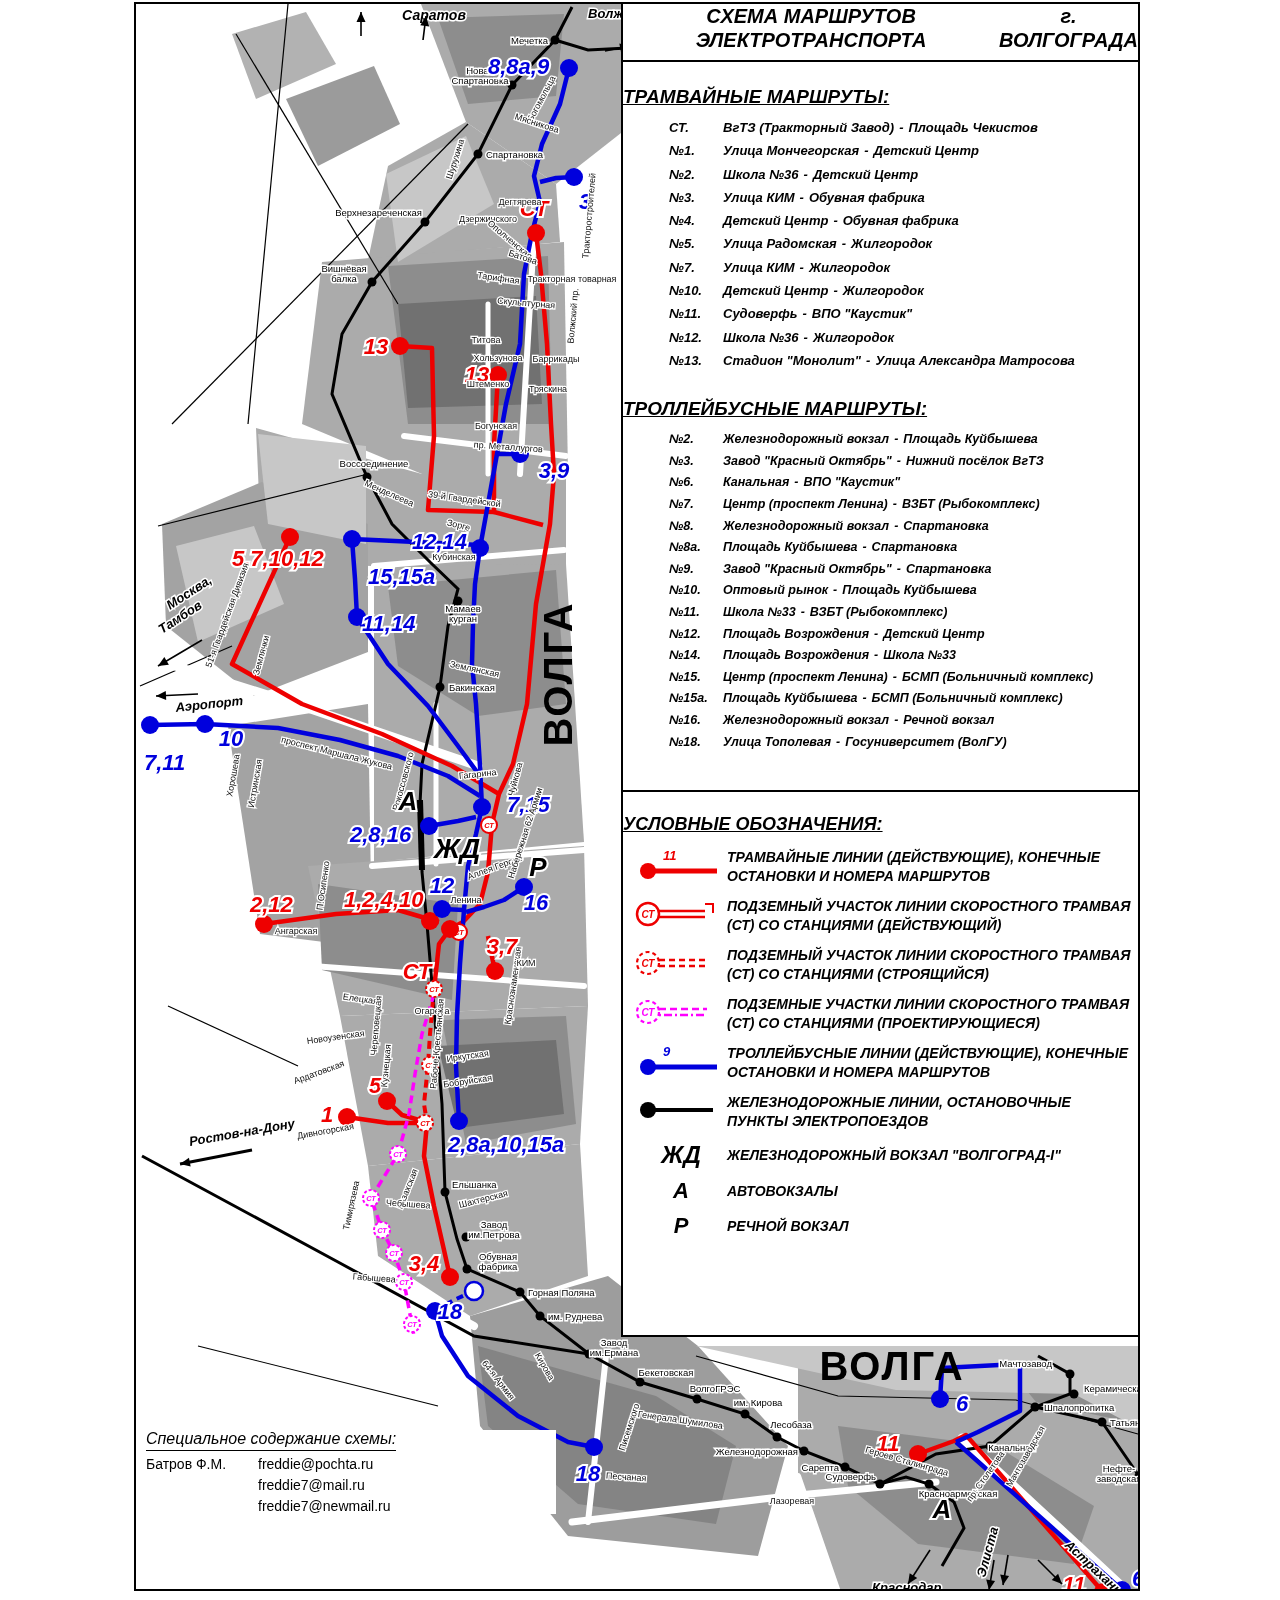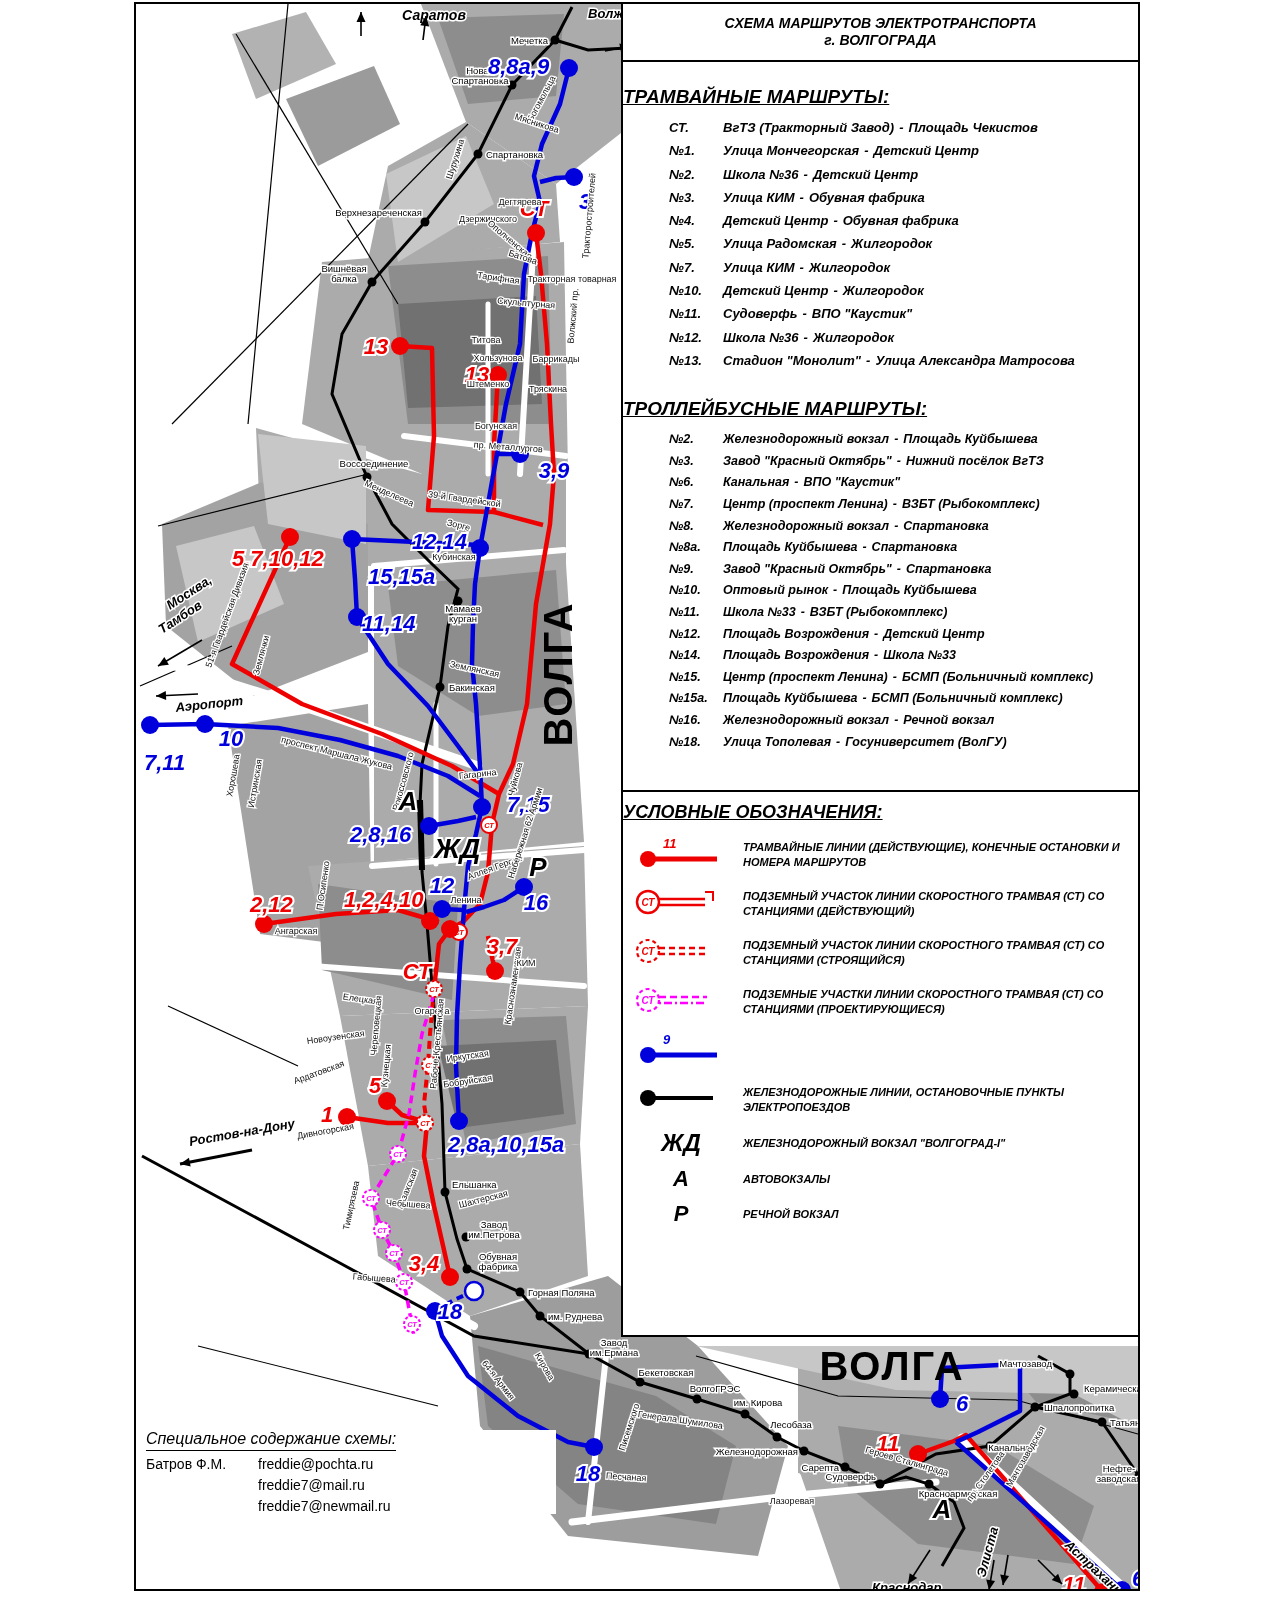--- a/index.html
+++ b/index.html
@@ -1,39 +1,39 @@
 <!DOCTYPE html>
 <html><head>
 <meta charset="utf-8">
 <style>
   html,body{margin:0;padding:0;background:#fff;}
   #page{position:relative;width:1280px;height:1600px;background:#fff;overflow:hidden;
         font-family:"Liberation Sans",sans-serif;}
   .panel{position:absolute;background:#fff;border:2px solid #000;box-sizing:border-box;z-index:5;}
-  #title-box{left:621px;top:2px;width:519px;height:60px;display:flex;flex-direction:column;
-             justify-content:center;text-align:center;font-weight:bold;font-style:italic;
-             font-size:14px;line-height:1.22;}
+  #title-box{left:621px;top:2px;width:519px;height:60px;display:flex;flex-direction:row;
+             text-align:center;font-weight:bold;font-style:italic;
+             font-size:20px;line-height:1.22;}
   #routes-box{left:621px;top:60px;width:519px;height:732px;padding-top:24px;}
-  #legend-box{left:621px;top:790px;width:519px;height:547px;padding-top:10px;}
+  #legend-box{left:621px;top:790px;width:519px;height:547px;padding-top:22px;}
   .sec-head{font-weight:bold;font-style:italic;font-size:19px;
             text-decoration:underline;margin:0 0 12px 0;}
   .lg-head{color:#000;font-size:18px;}
   .route-list{margin-top:4px;}
   .route-row{display:flex;font-style:italic;margin-left:46px;align-items:baseline;}
   .tram-rows .route-row{height:23.3px;font-size:13px;}
   .trolley-rows .route-row{height:21.6px;font-size:12.5px;}
   .rt-num{width:54px;font-weight:bold;flex:none;}
   .rt-from{font-weight:bold;white-space:nowrap;}
   .rt-dash{padding:0 5px;font-weight:bold;}
   .rt-to{font-weight:bold;white-space:nowrap;}
   .sec-gap{height:22px;}
   .lg-row{display:flex;margin:9px 0 0 12px;align-items:center;}
   .lg-sym{width:92px;flex:none;}
   .lg-letter{width:92px;flex:none;text-align:center;font-weight:bold;font-style:italic;}
-  .lg-text{font-weight:bold;font-style:italic;font-size:11px;line-height:1.35;padding-right:4px;margin-left:16px;}
+  .lg-text{font-weight:bold;font-style:italic;font-size:14px;line-height:1.35;padding-right:4px;}
   #map-wrap{position:absolute;left:134px;top:2px;width:1006px;height:1589px;
             border:2px solid #000;box-sizing:border-box;background:#fff;z-index:1;}
   #credits{position:absolute;left:146px;top:1430px;width:410px;z-index:6;background:#fff;}
   .cr-head{font-style:italic;font-size:16px;border-bottom:1.5px solid #000;
            display:inline-block;padding-bottom:2px;}
   .cr-row{font-size:14px;margin-top:5px;display:flex;}
   .cr-name{width:112px;flex:none;}
   svg text{font-family:"Liberation Sans",sans-serif;}
 </style>
 </head>
@@ -571,20 +571,21 @@
               <text x="13" y="22" text-anchor="middle" fill="#ff00ff" font-size="10" font-weight="bold" font-style="italic">СТ</text>
             </svg></div>
           <div class="lg-text">ПОДЗЕМНЫЕ УЧАСТКИ ЛИНИИ СКОРОСТНОГО ТРАМВАЯ (СТ) СО СТАНЦИЯМИ (ПРОЕКТИРУЮЩИЕСЯ)</div>
         </div>
         <div class="lg-row">
           <div class="lg-sym"><svg xmlns="http://www.w3.org/2000/svg" width="88" height="36" viewBox="0 0 88 36">
               <text x="28" y="13" fill="#0000dd" font-size="13" font-weight="bold" font-style="italic">9</text>
               <line x1="14" y1="24" x2="82" y2="24" stroke="#0000dd" stroke-width="5"></line>
               <circle cx="13" cy="24" r="8" fill="#0000dd"></circle>
             </svg></div>
+          <div class="lg-text">ТРОЛЛЕЙБУСНЫЕ ЛИНИИ (ДЕЙСТВУЮЩИЕ), КОНЕЧНЫЕ ОСТАНОВКИ И НОМЕРА МАРШРУТОВ</div>
         </div>
         <div class="lg-row">
           <div class="lg-sym"><svg xmlns="http://www.w3.org/2000/svg" width="88" height="36" viewBox="0 0 88 36">
               <line x1="14" y1="18" x2="78" y2="18" stroke="#000" stroke-width="4"></line>
               <circle cx="13" cy="18" r="8" fill="#000"></circle>
             </svg></div>
           <div class="lg-text">ЖЕЛЕЗНОДОРОЖНЫЕ ЛИНИИ, ОСТАНОВОЧНЫЕ ПУНКТЫ ЭЛЕКТРОПОЕЗДОВ</div>
         </div>
         <div class="lg-row">
           <div class="lg-letter" style="font-size: 24px;">ЖД</div>

